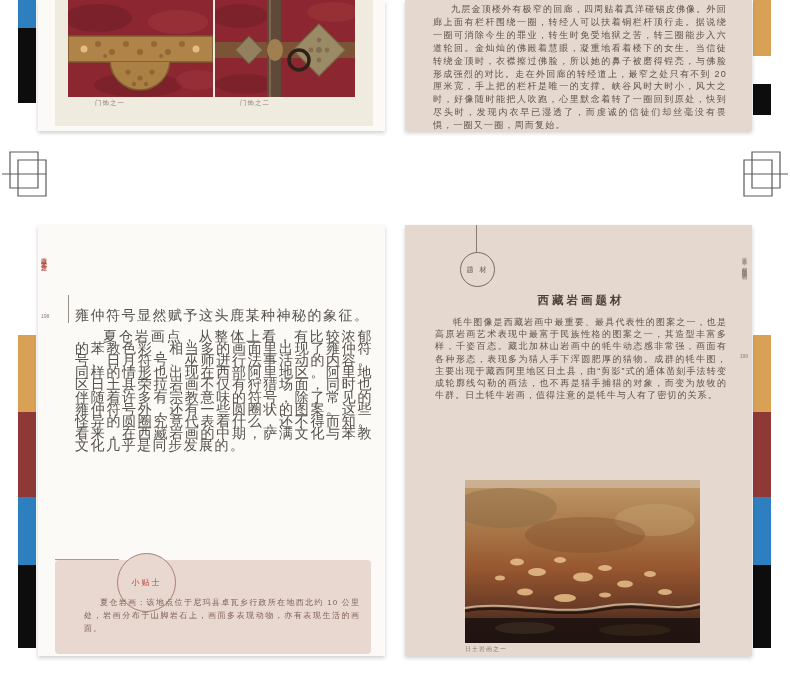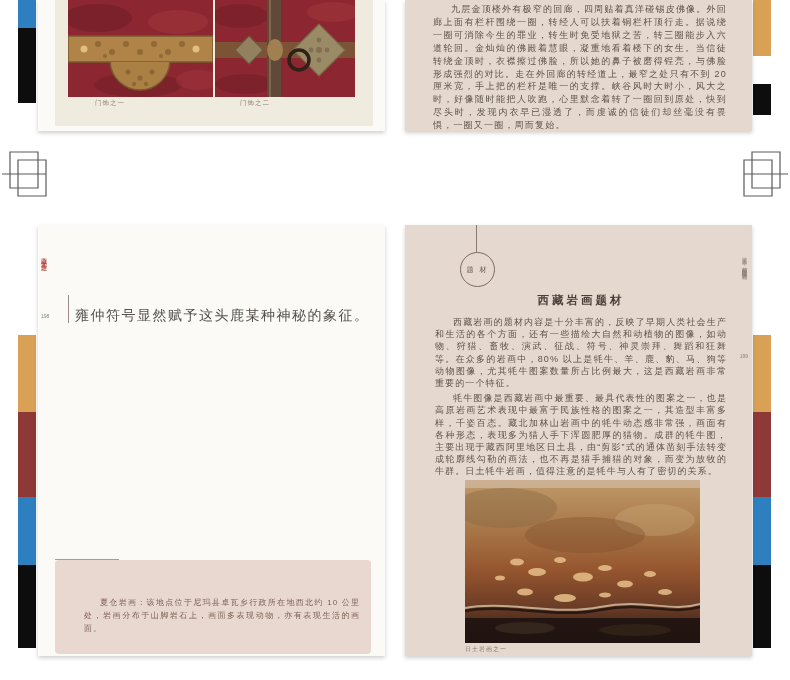--- a/index.html
+++ b/index.html
@@ -172,38 +172,41 @@
     </div>
   </section>
 
   <section class="page white" id="page-bot-left">
     <div class="v-text" id="bl-margin-title">西藏美术之旅</div>
     <div class="abs" id="bl-pagenum">198</div>
     <div class="abs" id="bl-rule"></div>
 
     <div class="abs cjk" id="bl-text">
       <p class="p0">雍仲符号显然赋予这头鹿某种神秘的象征。</p>
+      <p class="indent">夏仓岩画点，从整体上看，有比较浓郁的苯教色彩，相当多的画面里出现了雍仲符号、日月符号、巫师进行法事活动的内容。同样的情形也出现在西部阿里地区。阿里地区日土县荣拉岩画不仅有狩猎场面，同时也伴随着许多有宗教意味的符号，除了常见的雍仲符号外，还有一些圆圈状的图案。这些怪异的圆圈究竟代表着什么，还不得而知。看来，在西藏岩画的中期，萨满文化与苯教文化几乎是同步发展的。</p>
     </div>
 
     <div class="abs" id="tip-topline"></div>
     <div class="abs" id="tip-box"></div>
+    <div class="abs" id="tip-circle">
+      <span>小贴士</span>
+    </div>
     <div class="abs" id="tip-text">
       <p>夏仓岩画：该地点位于尼玛县卓瓦乡行政所在地西北约 10 公里处，岩画分布于山脚岩石上，画面多表现动物，亦有表现生活的画面。</p>
     </div>
   </section>
 
   <section class="page pink" id="page-bot-right">
     <div class="abs" id="br-rule"></div>
     <div class="abs" id="br-circle">
       <span>题 材</span>
     </div>
     <h1 class="abs" id="br-title" style="margin:0;">西藏岩画题材</h1>
 
     <div class="abs cjk" id="br-text">
-      <p class="p0 indent">西藏岩画的题材内容是十分丰富的，反映了早期人类社会生产和生活的各个方面，还有一些描绘大自然和动植物的图像，如动物、狩猎、畜牧、演武、征战、符号、神灵崇拜、舞蹈和狂舞等。在众多的岩画中，80% 以上是牦牛、羊、鹿、豹、马、狗等动物图像，尤其牦牛图案数量所占比例最大，这是西藏岩画非常重要的一个特征。</p>
       <p class="indent">牦牛图像是西藏岩画中最重要、最具代表性的图案之一，也是高原岩画艺术表现中最富于民族性格的图案之一，其造型丰富多样，千姿百态。藏北加林山岩画中的牦牛动态感非常强，画面有各种形态，表现多为猎人手下浑圆肥厚的猎物。成群的牦牛图，主要出现于藏西阿里地区日土县，由“剪影”式的通体凿刻手法转变成轮廓线勾勒的画法，也不再是猎手捕猎的对象，而变为放牧的牛群。日土牦牛岩画，值得注意的是牦牛与人有了密切的关系。</p>
     </div>
 
     <div class="abs" id="rock-photo">
       <svg viewBox="0 0 235 163" xmlns="http://www.w3.org/2000/svg">
         <defs>
           <linearGradient id="rockg" x1="0" y1="0" x2="0" y2="1">
             <stop offset="0" stop-color="#c09a6a"></stop>
             <stop offset="0.3" stop-color="#a87748"></stop>
             <stop offset="0.55" stop-color="#96562f"></stop>

